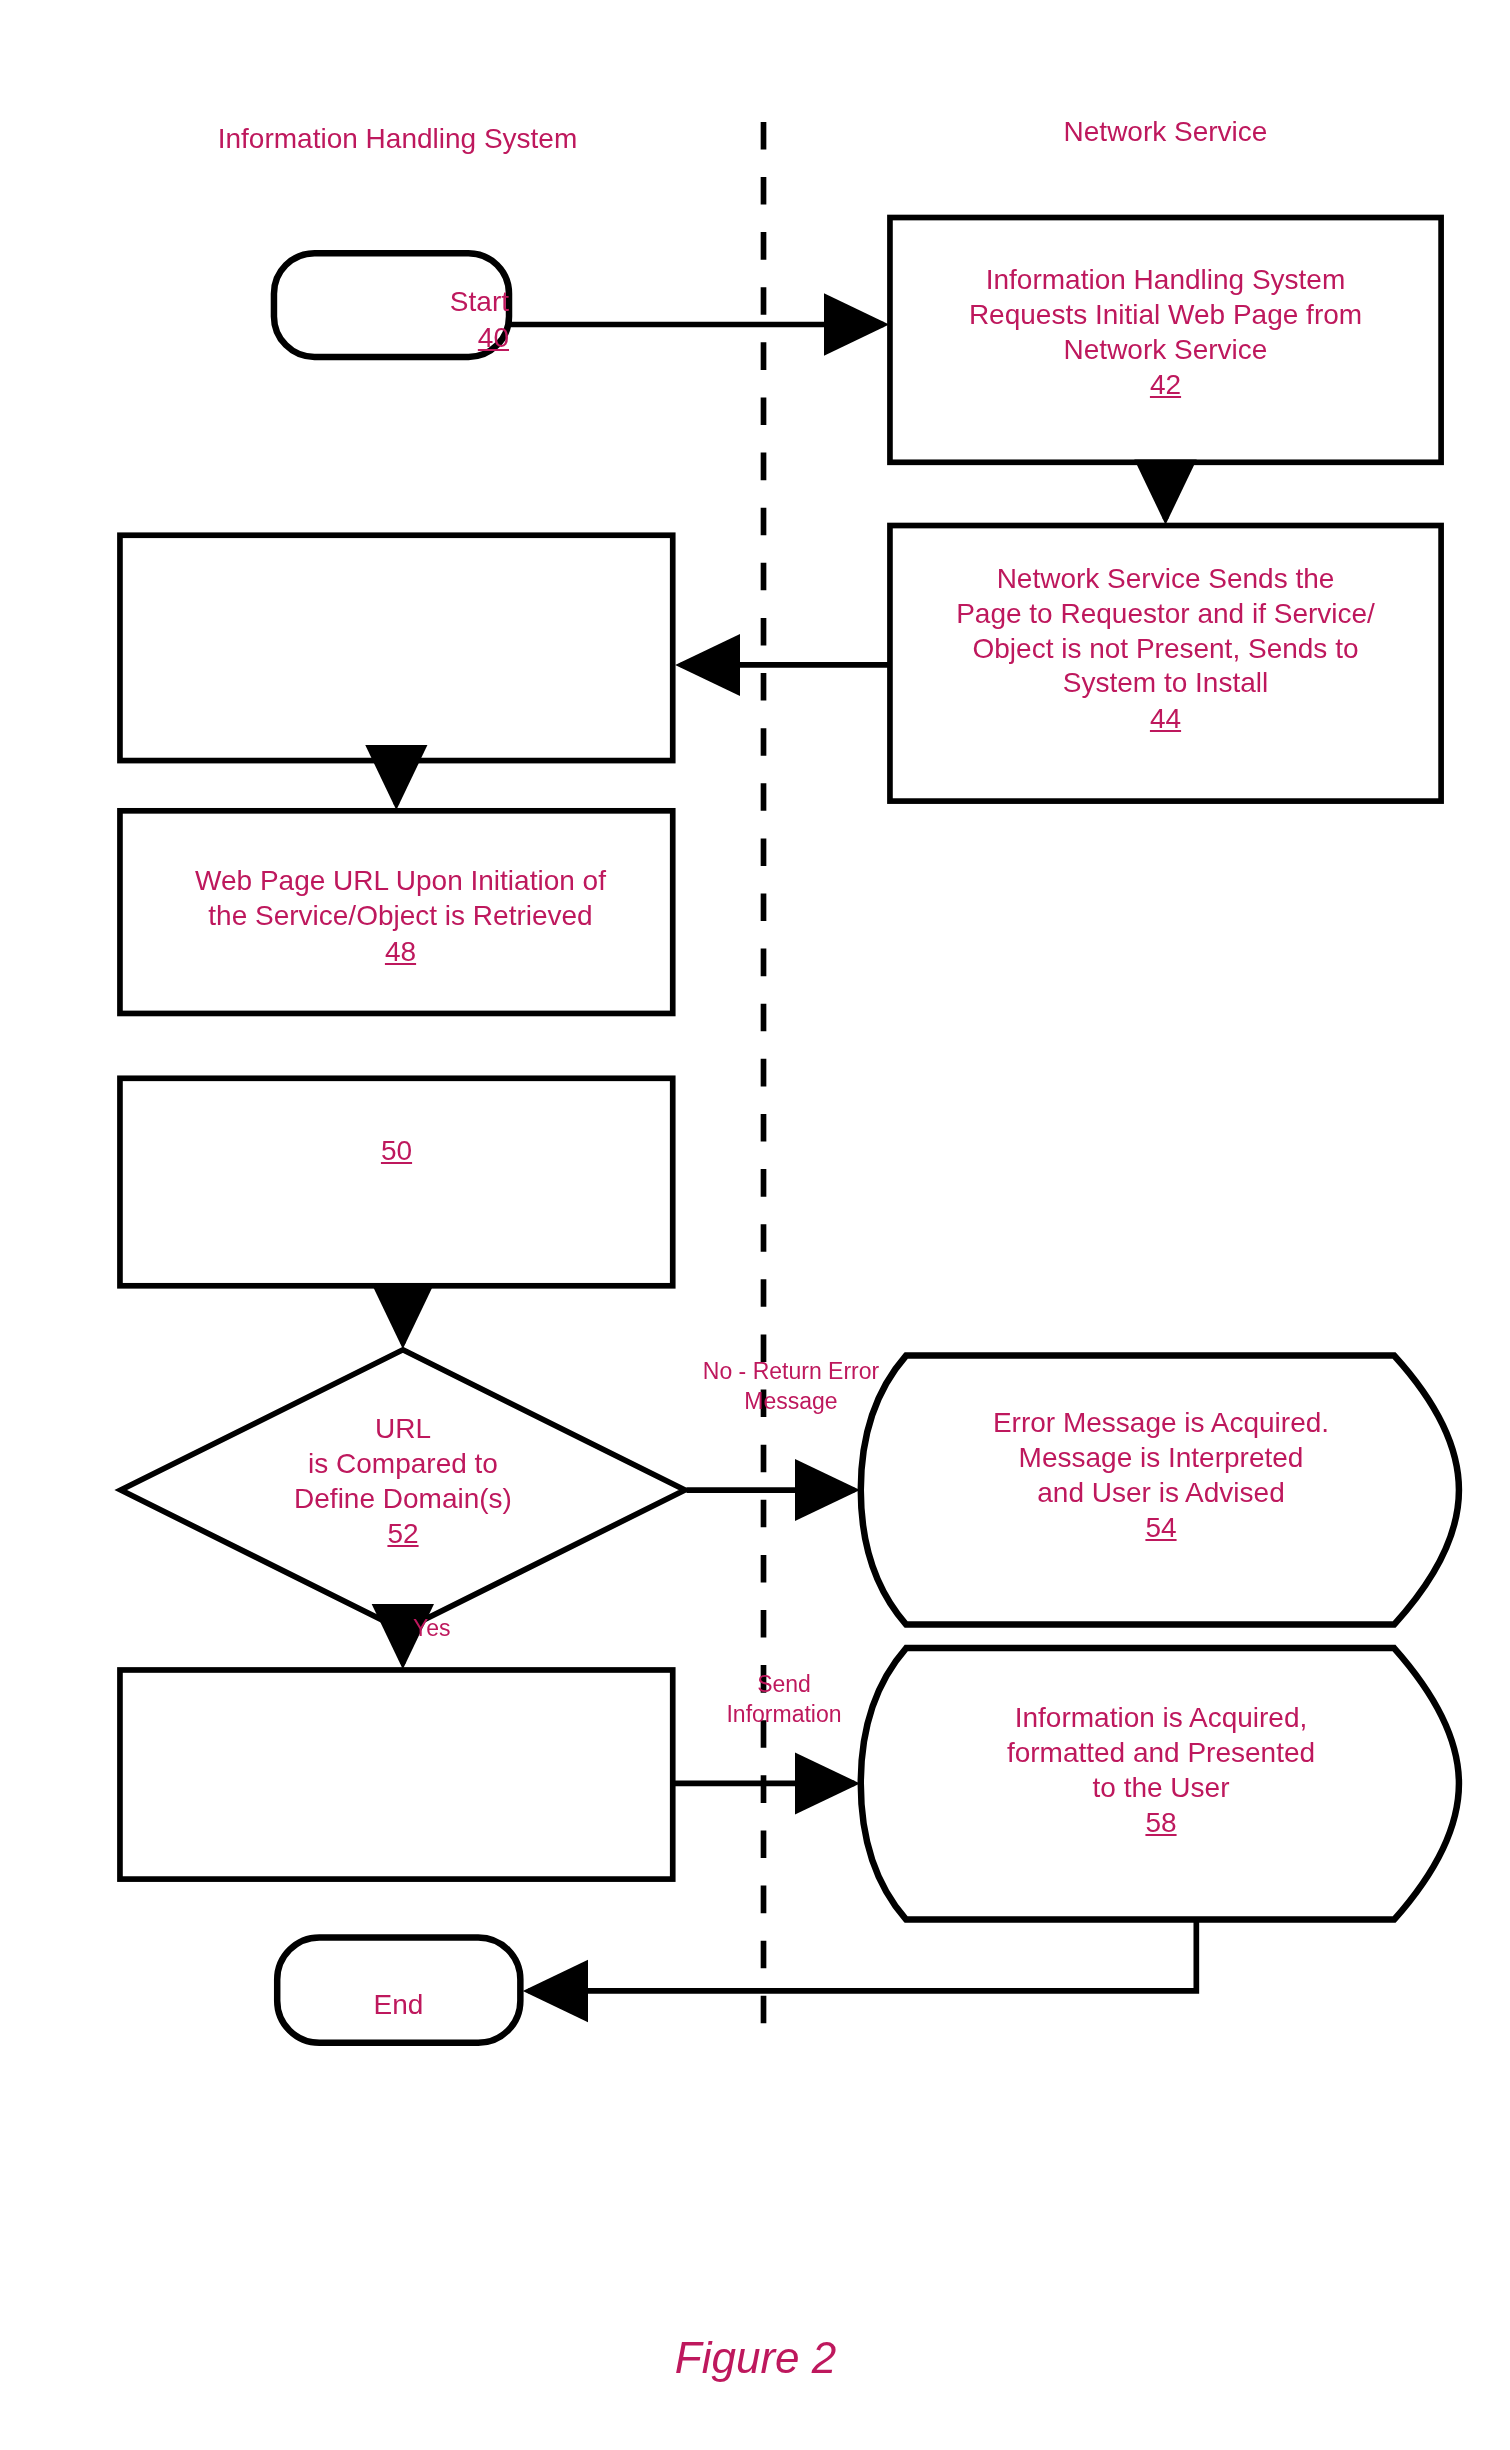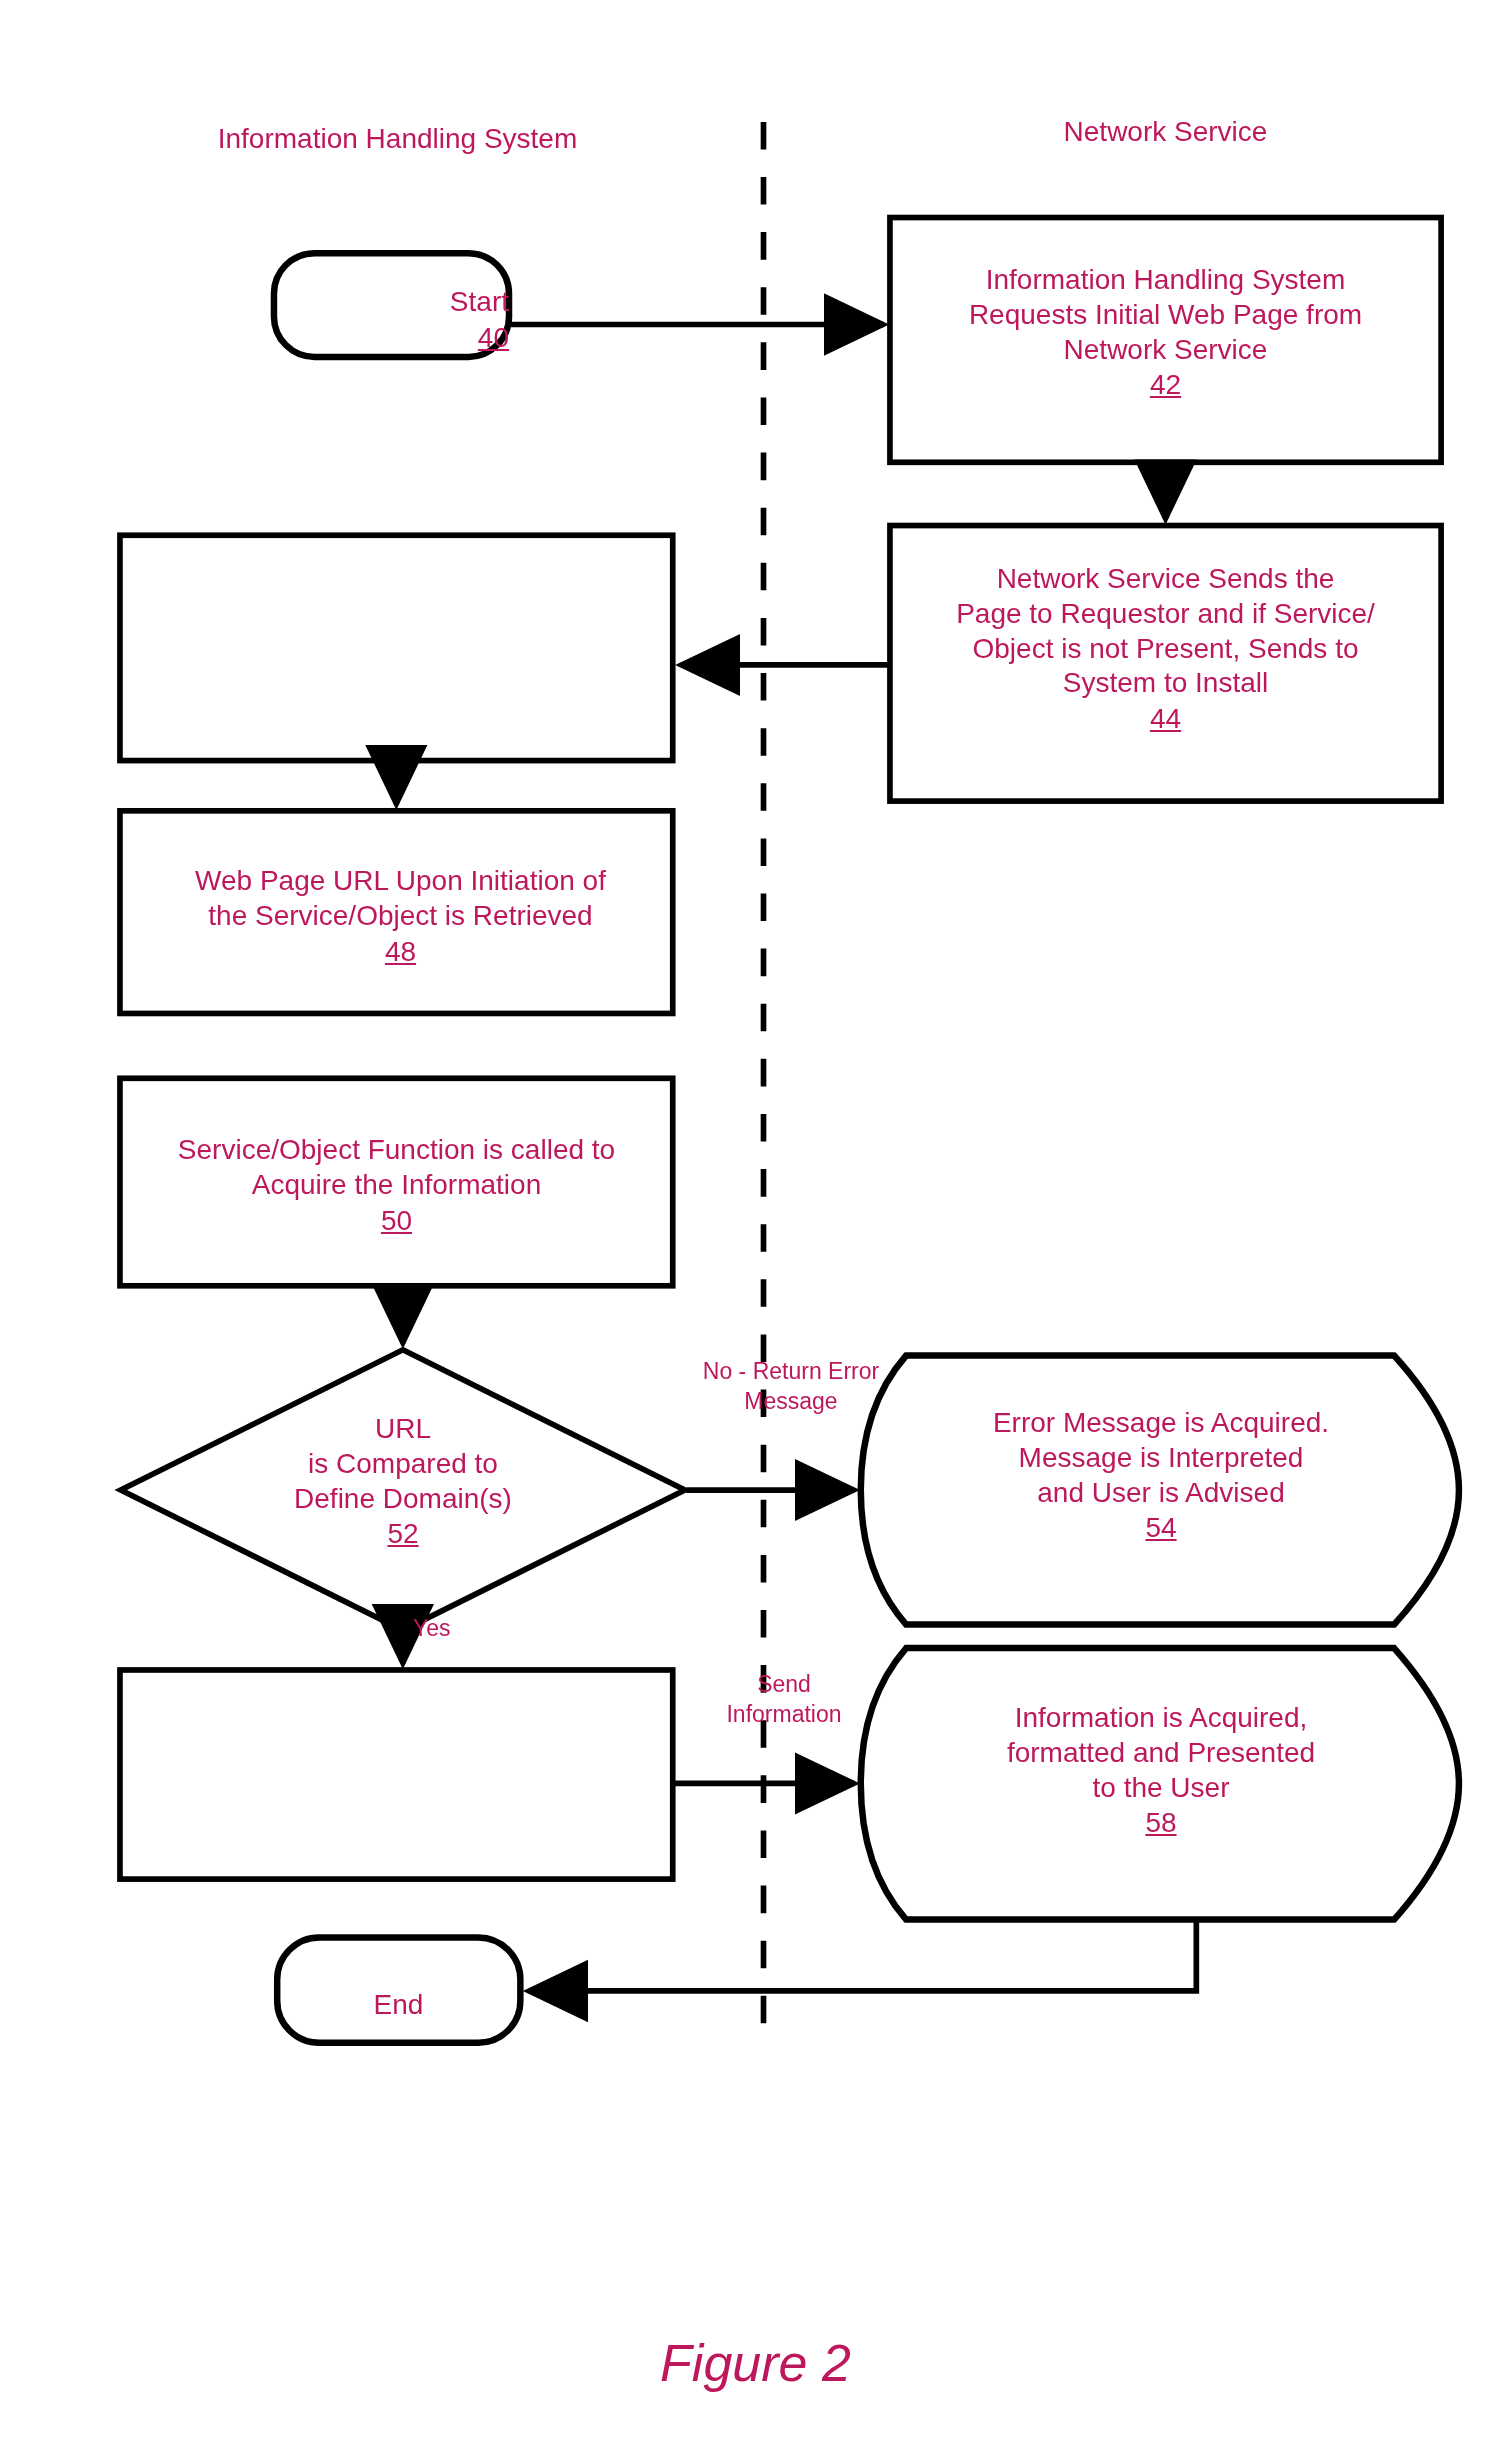--- a/index.html
+++ b/index.html
@@ -45,21 +45,21 @@
     font-size: 28px;
     text-decoration: underline;
     display: block;
     margin-top: 1px;
   }
   .edge-label {
     font-size: 23px;
     line-height: 1.32;
   }
   .fig-caption {
-    font-size: 52px;
+    font-size: 44px;
     font-style: italic;
     font-family: "Liberation Sans", sans-serif;
   }
 </style>
 </head>
 <body>
 
 <div id="page">
 
   <svg id="svg-layer" viewBox="0 0 1863 3022">
@@ -137,22 +137,20 @@
   </div>
 
 
   <div class="lbl" style="left:124px; top:848px; width:553px;">
     <span class="node-text">Web Page URL Upon Initiation of
 the Service/Object is Retrieved</span>
     <span class="node-num">48</span>
   </div>
 
   <div class="lbl" style="left:120px; top:1117px; width:553px;">
-    <span class="node-text">Service/Object Function is called to
-Acquire the Information</span>
     <span class="node-num">50</span>
   </div>
 
   <div class="lbl" style="left:160px; top:1396px; width:486px;">
     <span class="node-text">URL
 is Compared to
 Define Domain(s)</span>
     <span class="node-num">52</span>
   </div>
 

